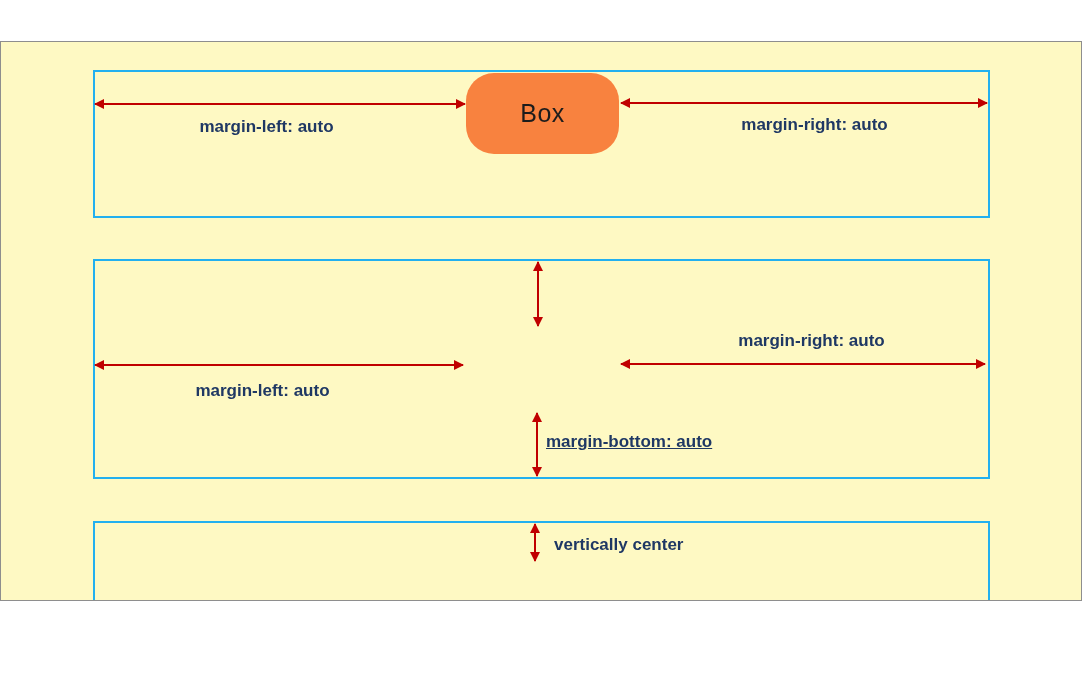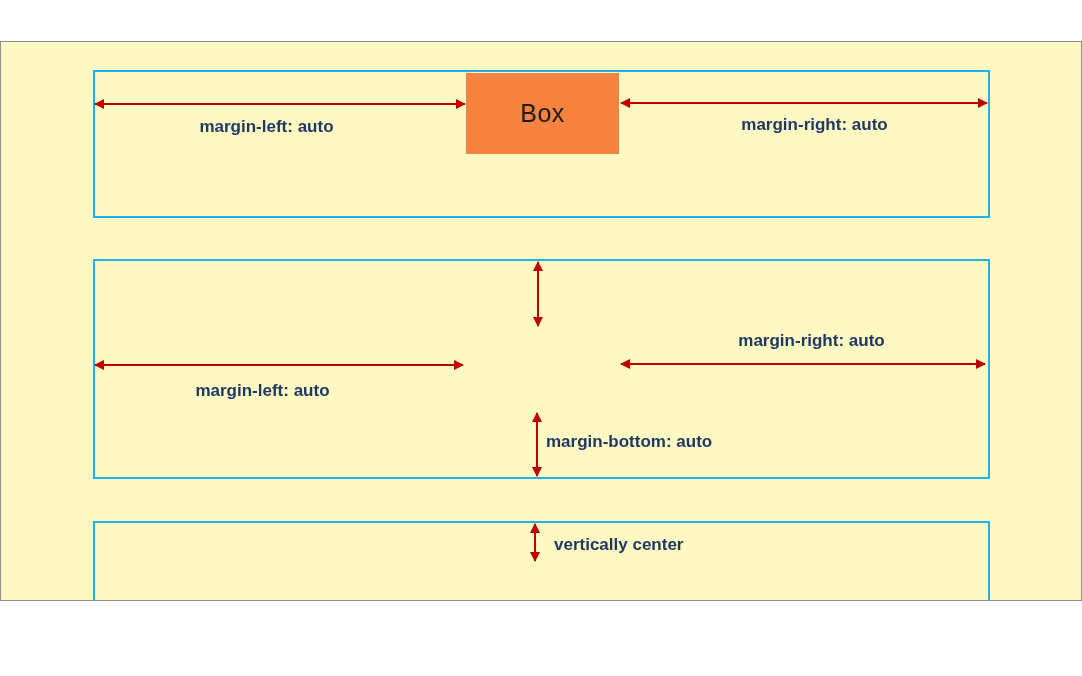--- a/index.html
+++ b/index.html
@@ -29,20 +29,21 @@
   
   .obox {
     position: absolute;
     background: var(--box-fill, #f8823f);
     display: flex;
     align-items: center;
     justify-content: center;
     font-size: 25px;
     color: var(--box-text, #1c1c1c);
     letter-spacing: 0.5px;
+    border-radius: 28px;
   }
   #box-static   { left: 465px; top: 31px;  width: 153px; height: 81px; }
   #box-absolute { left: 464px; top: 286px; width: 154px; height: 83px; }
   #box-flex     { left: 465px; top: 522px; width: 153px; height: 77px; }
 
   
   .h-arrow {
     position: absolute;
     height: 2px;
     background: var(--arrow, #c00000);
@@ -102,21 +103,21 @@
     font-size: 17px;
     font-weight: 600;
     color: var(--label-text, #1f3864);
     white-space: nowrap;
   }
   #label-static-left     { left: 158px; top: 75px;  width: 215px; text-align: center; }
   #label-static-right    { left: 706px; top: 73px;  width: 215px; text-align: center; }
   #label-absolute-top    { left: 300px; top: 245px; width: 215px; text-align: right; }
   #label-absolute-left   { left: 154px; top: 339px; width: 215px; text-align: center; }
   #label-absolute-right  { left: 703px; top: 289px; width: 215px; text-align: center; }
-  #label-absolute-bottom { left: 545px; top: 390px; }
+  #label-absolute-bottom { left: 545px; top: 390px; text-decoration: underline; }
   #label-flex-top        { left: 553px; top: 493px; }
   #label-flex-left       { left: 165px; top: 537px; width: 220px; text-align: center; }
 </style>
 </head>
 <body>
 
 <div class="stage">
 
   <div class="panel" id="panel-static"></div>
   <div class="h-arrow" id="arrow-static-left"></div>

